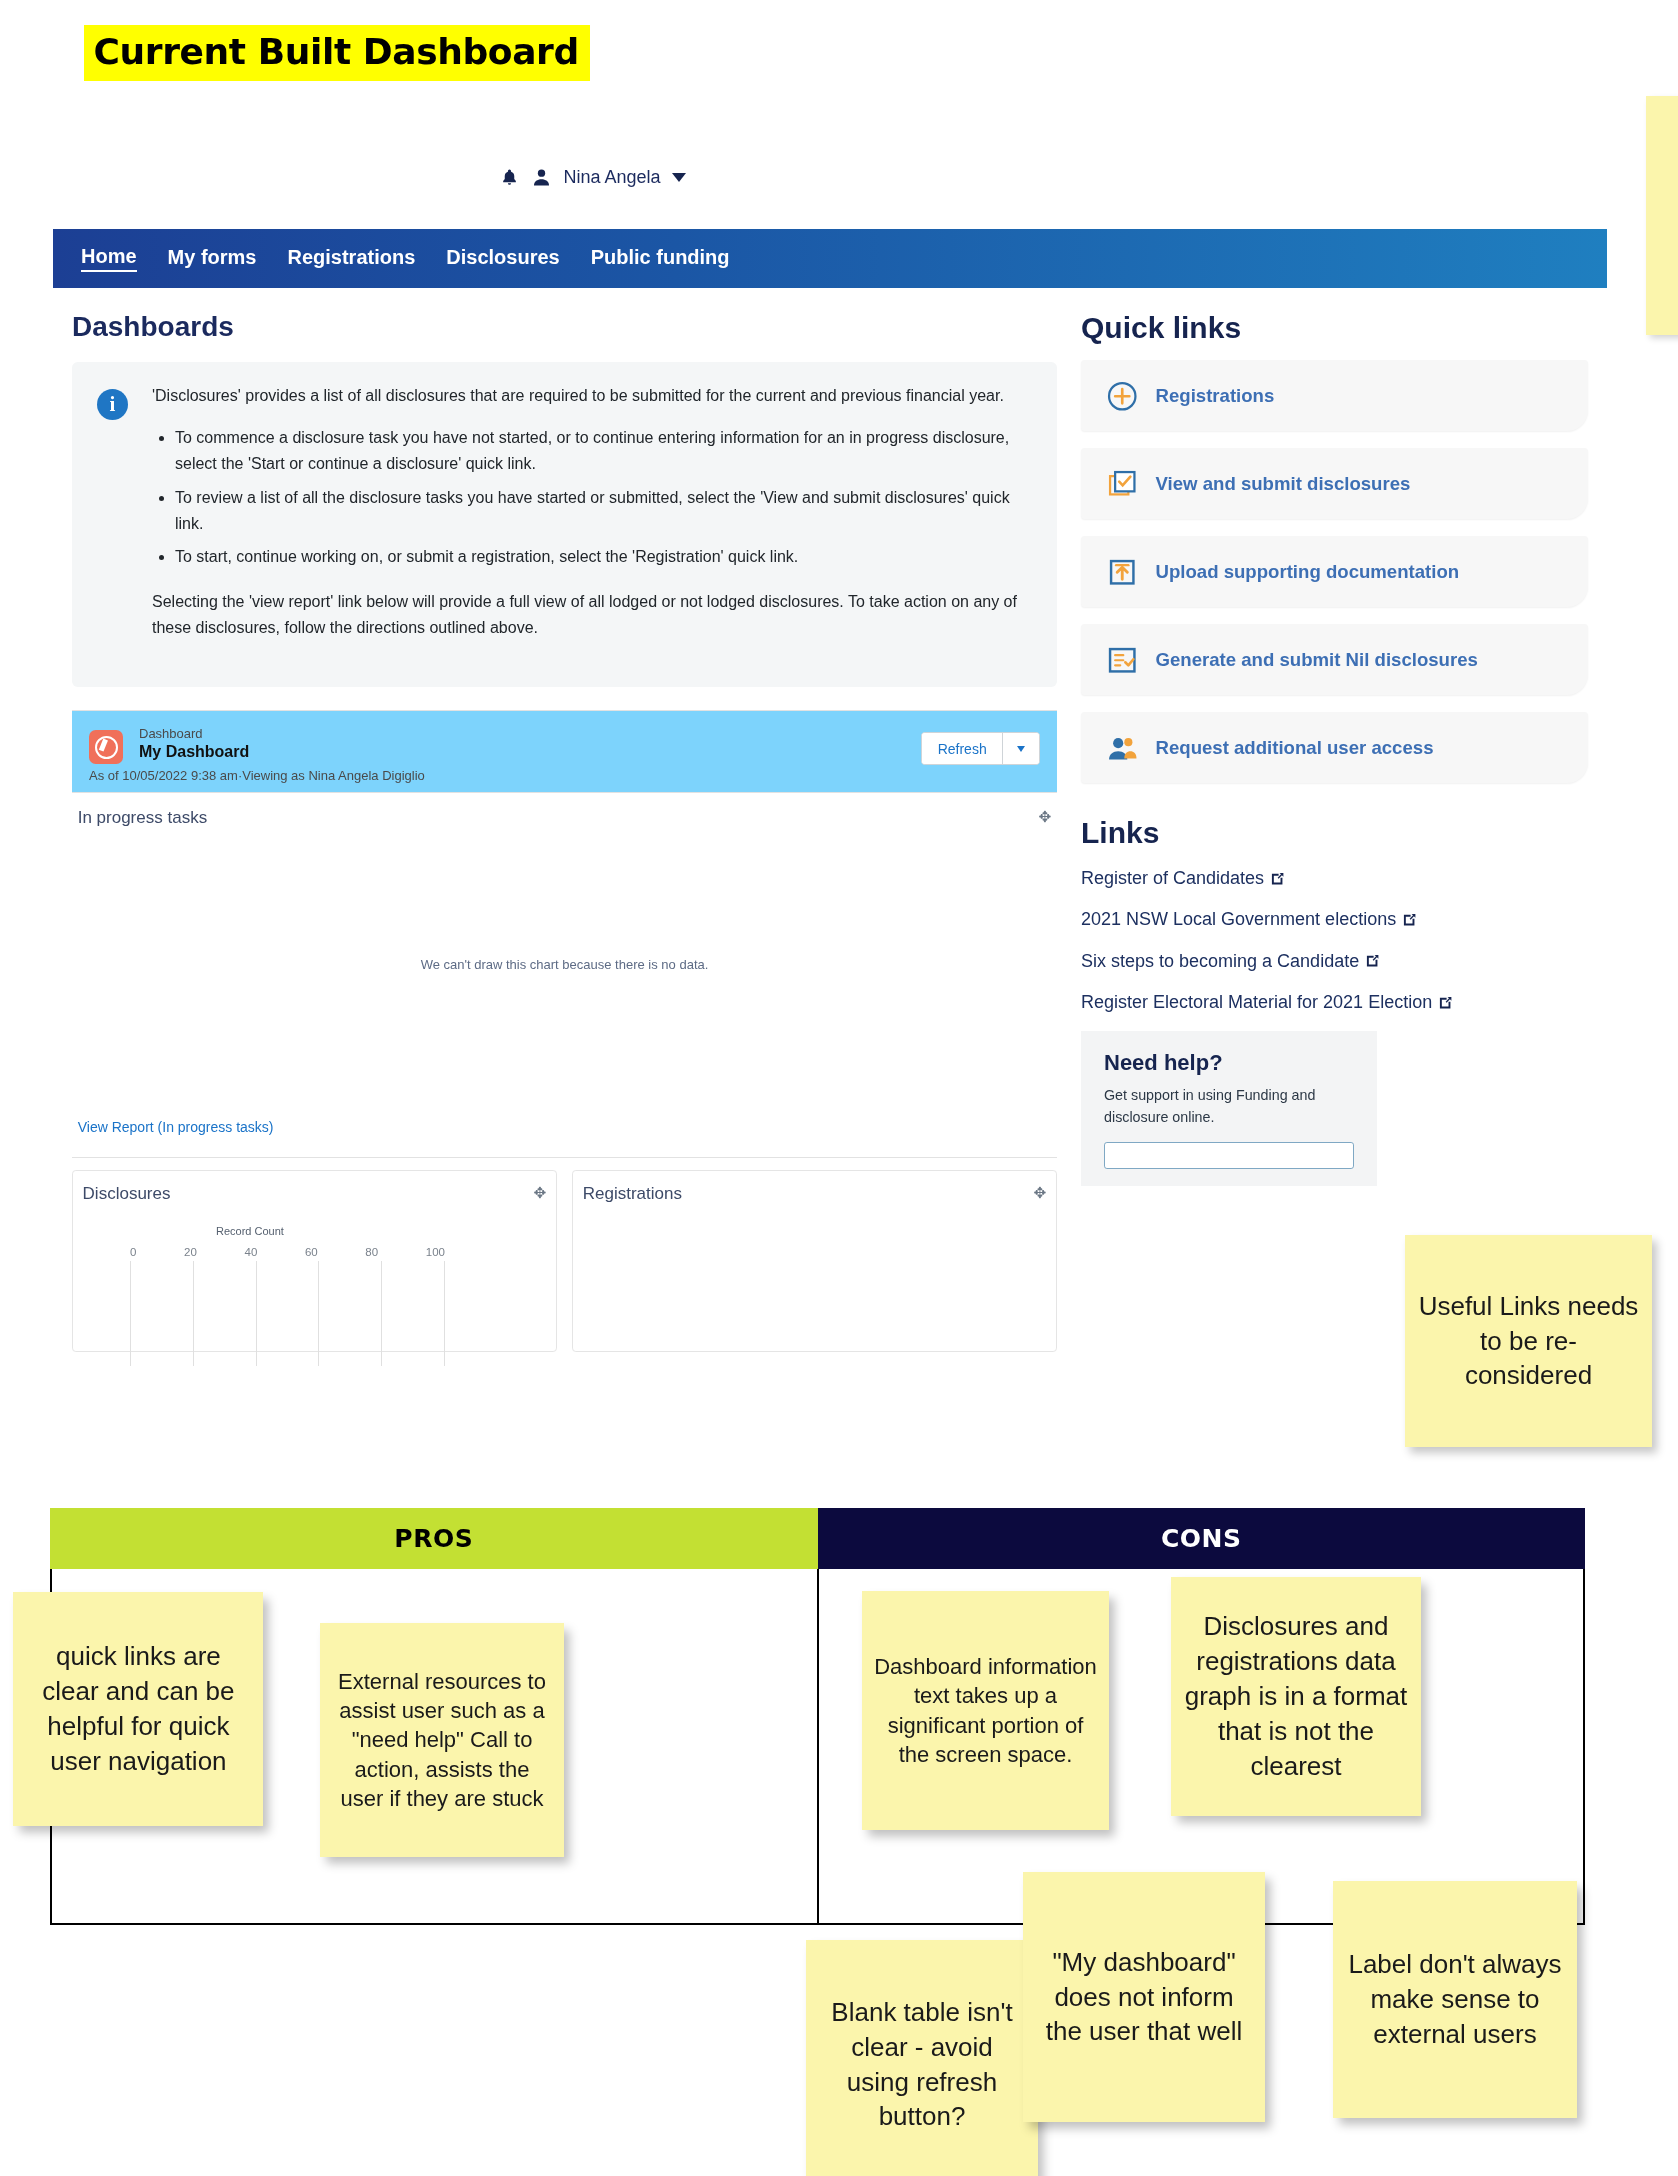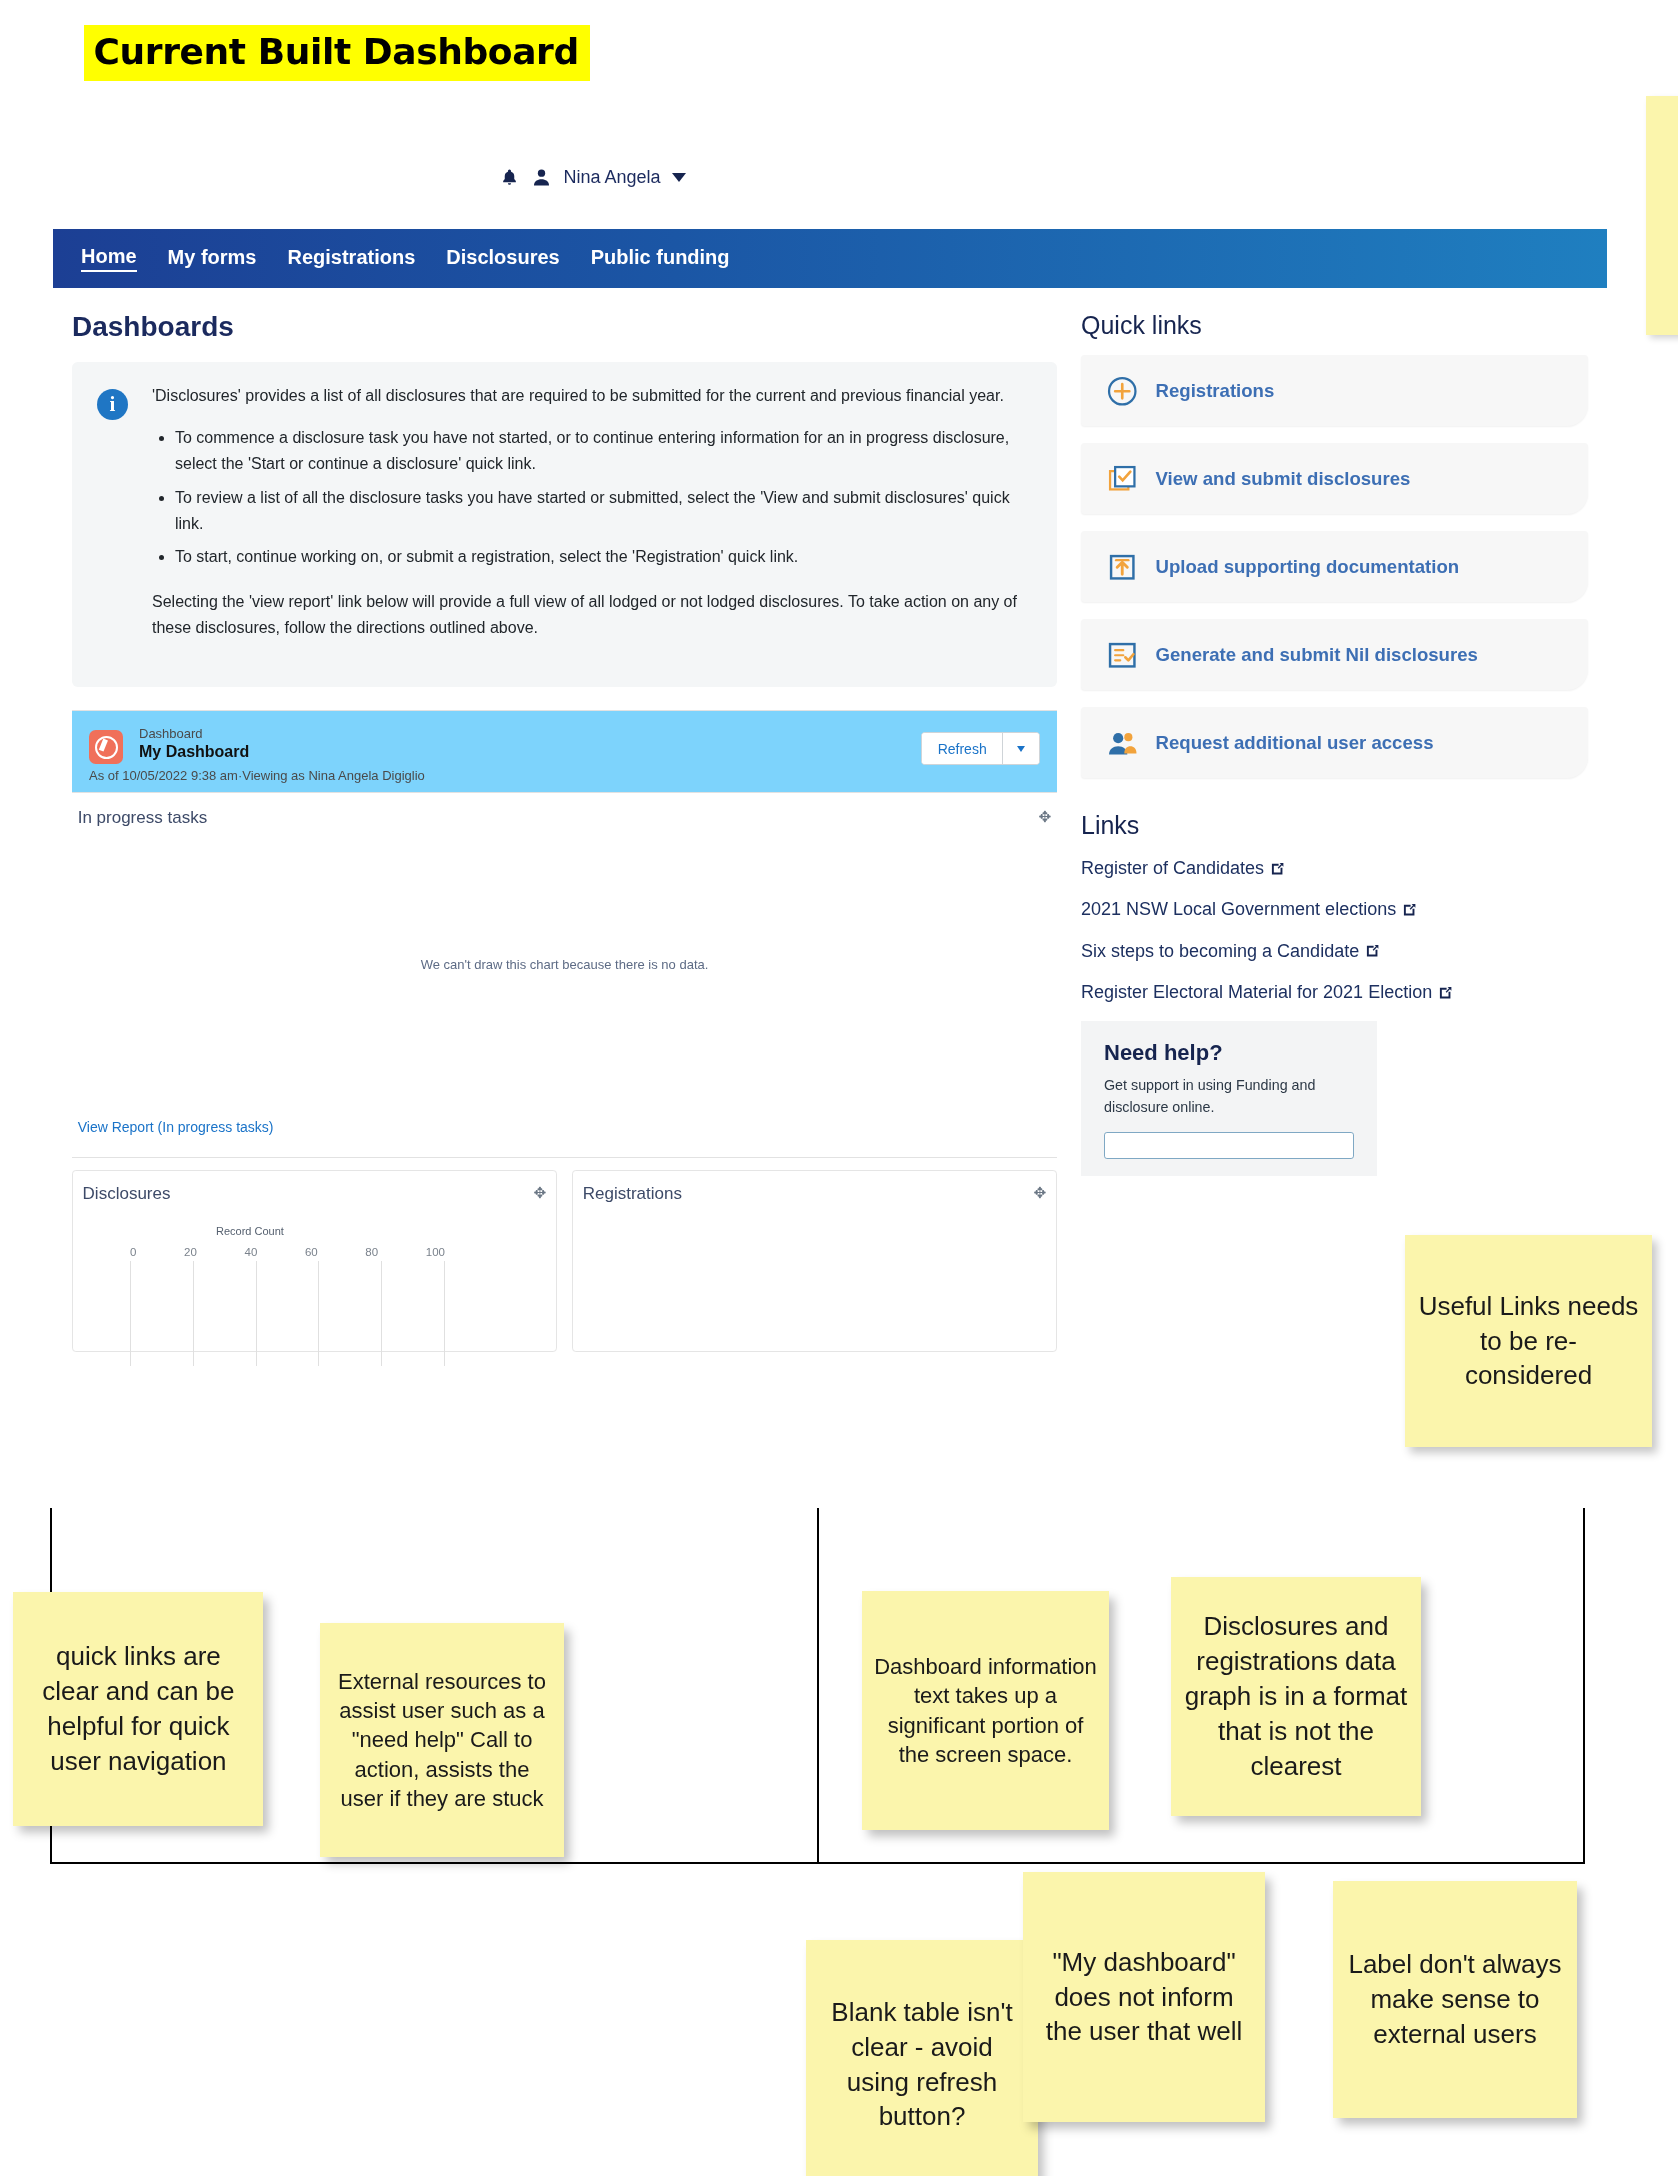--- a/index.html
+++ b/index.html
@@ -96,21 +96,21 @@
   .chart-card h4{margin:0;font-size:17px;font-weight:normal;color:#3d4a68;}
   .chart-card .expand-ico{top:13.4px;right:11.5px;}
   .axis-title{position:absolute;left:143px;top:54px;font-size:11px;color:#55606f;}
   .axis{position:absolute;left:57px;top:75px;width:315px;}
   .axis .ticks{display:flex;justify-content:space-between;font-size:11.5px;color:#7a828c;}
   .axis .grid{display:flex;justify-content:space-between;height:105px;margin-top:3.8px;}
   .axis .grid span{width:1px;background:#e0e0e0;display:block;}
 
   
   .right-col{position:absolute;left:1028px;top:0;width:507px;}
-  .h-right{font-size:25px;font-weight:normal;color:#16244f;margin:23px 0 15.3px 0;}
+  .h-right{font-size:30px;font-weight:bold;color:#16244f;margin:23px 0 15.3px 0;}
   .ql{
     background:#f7f7f7;border-radius:3.8px 3.8px 21px 3.8px;height:71px;margin-bottom:17px;
     display:flex;align-items:center;gap:17px;padding-left:25px;box-sizing:border-box;
     box-shadow:0 1px 1.9px rgba(0,0,0,.06);cursor:pointer;
   }
   .ql .qi{width:32.5px;height:32.5px;flex:0 0 32.5px;}
   .ql .qlab{font-size:18.6px;font-weight:bold;color:#3d6fb4;}
 
   .linklist{margin-top:5.7px;}
   .linklist a{display:block;font-size:18px;color:#1d3060;text-decoration:none;margin-bottom:15.3px;line-height:1.45;}
@@ -336,20 +336,24 @@
         <div class="fake-btn"></div>
       </div>
     </div>
 
   </div>
 </div>
 
 <div class="note" style="left:1405px;top:1235px;width:247px;height:212px;">Useful Links needs to be re-considered</div>
 
 <div class="pc">
+  <div class="pc-head">
+    <div class="pros">PROS</div>
+    <div class="cons">CONS</div>
+  </div>
   <div class="pc-body">
     <div class="cell first"></div>
     <div class="cell"></div>
   </div>
 </div>
 
 <div class="note shadow-note" style="left:13.4px;top:1592px;width:250px;height:234px;">quick links are clear and can be helpful for quick user navigation</div>
 <div class="note shadow-note sm" style="left:320px;top:1623px;width:244px;height:234px;">External resources to assist user such as a "need help" Call to action, assists the user if they are stuck</div>
 
 <div class="note shadow-note sm" style="left:862px;top:1591px;width:247px;height:239px;">Dashboard information text takes up a significant portion of the screen space.</div>

